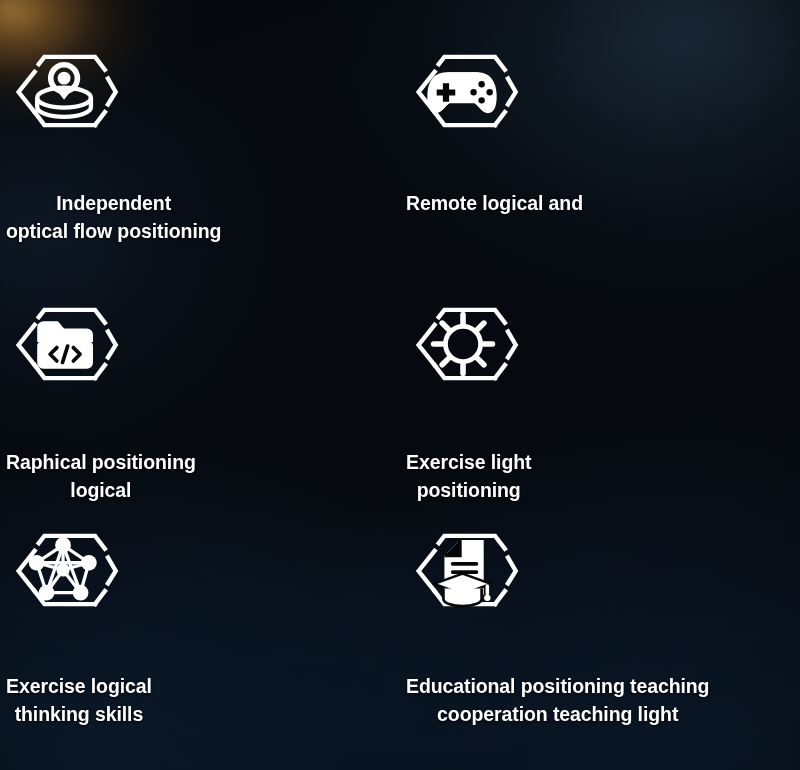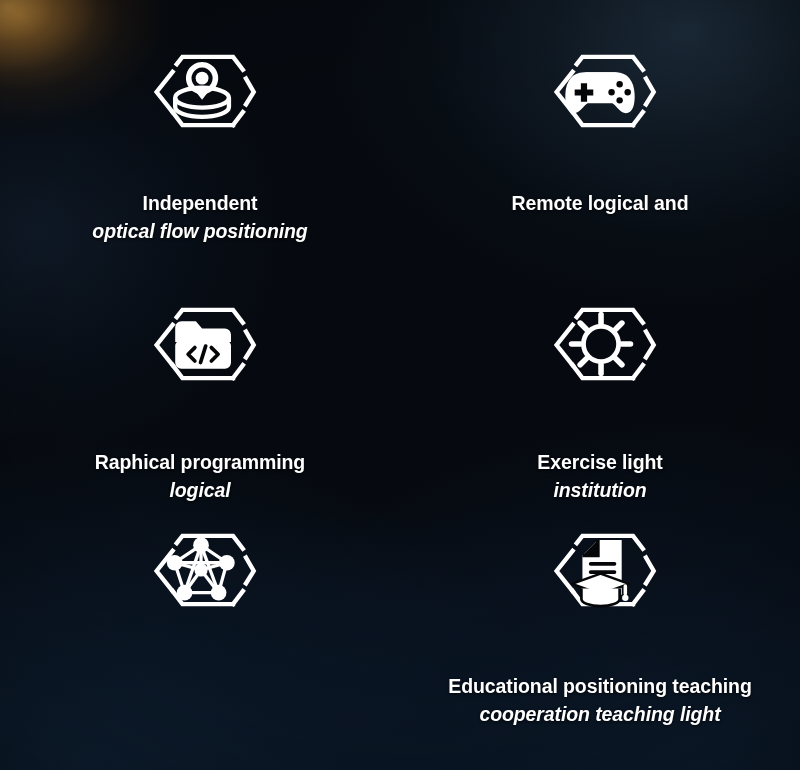--- a/index.html
+++ b/index.html
@@ -67,21 +67,21 @@
     grid-template-columns: 1fr 1fr;
     grid-template-rows: 253px 226px 226px;
     width: 800px;
     height: 770px;
     padding-top: 30px;
     box-sizing: border-box;
   }
   .cell {
     display: flex;
     flex-direction: column;
-    align-items: center;
+    align-items: flex-start;
     justify-content: flex-start;
   }
 
   .icon-frame {
     width: 124px;
     height: 124px;
     display: block;
   }
   .icon-frame svg { display: block; width: 100%; height: 100%; }
 
@@ -90,21 +90,21 @@
     text-align: center;
     color: #ffffff;
     font-size: 19.5px;
     font-weight: 700;
     line-height: 1.43;
     letter-spacing: -0.1px;
     text-shadow: 0 1px 3px rgba(0,0,0,0.8);
     white-space: pre-line;
     padding: 0 6px;
   }
-  .caption .l2 { display: block; font-style: italic; }
+  .caption .l2 { display: block; }
 
   
   .row2 .caption { margin-top: 14px; }
   .row3 .caption { margin-top: 12px; }
 </style>
 </head>
 <body>
 
 <div id="stage">
 
@@ -184,21 +184,21 @@
           <path fill="#ffffff" d="M36 43 a6 6 0 0 1 6 -6 h14 l6 7 h22 a6 6 0 0 1 6 6 v7 h-54 z"></path>
           <rect x="36" y="55" width="54" height="28" rx="6" fill="#ffffff"></rect>
           <g stroke="#050607" stroke-width="3.6" stroke-linecap="round" stroke-linejoin="round" fill="none">
             <path d="M55 62.5 L48.5 69 L55 75.5"></path>
             <path d="M71 62.5 L77.5 69 L71 75.5"></path>
             <path d="M65.5 61 L60.5 77"></path>
           </g>
         </svg>
       </div>
       <div class="caption">
-        <span>Raphical programming</span>
+        <span>Raphical positioning</span>
         <span class="l2">logical</span>
       </div>
     </div>
 
     <div class="cell row2">
       <div class="icon-frame">
         <svg viewBox="0 0 120 120" fill="none" xmlns="http://www.w3.org/2000/svg">
           <g stroke="#ffffff" stroke-width="4.2" stroke-linecap="square" fill="none">
             <path d="M33.5 40.5 L18 60 L33.5 79.5"></path>
             <path d="M33.5 79.5 L43 92 L92 92"></path>
@@ -214,21 +214,21 @@
             <path d="M81 59 h8.5"></path>
             <path d="M40.8 38.8 l6 6"></path>
             <path d="M75.2 73.2 l6 6"></path>
             <path d="M81.2 38.8 l-6 6"></path>
             <path d="M46.8 73.2 l-6 6"></path>
           </g>
         </svg>
       </div>
       <div class="caption">
         <span>Exercise light</span>
-        <span class="l2">institution</span>
+        <span class="l2">positioning</span>
       </div>
     </div>
 
     <div class="cell row3">
       <div class="icon-frame">
         <svg viewBox="0 0 120 120" fill="none" xmlns="http://www.w3.org/2000/svg">
           <g stroke="#ffffff" stroke-width="4.2" stroke-linecap="square" fill="none">
             <path d="M33.5 40.5 L18 60 L33.5 79.5"></path>
             <path d="M33.5 79.5 L43 92 L92 92"></path>
             <path d="M92 92 L101.5 79.5"></path>
@@ -249,20 +249,24 @@
           <g fill="#ffffff">
             <circle cx="61" cy="35" r="7.6"></circle>
             <circle cx="35.5" cy="52" r="7.6"></circle>
             <circle cx="86" cy="52" r="7.6"></circle>
             <circle cx="45" cy="81" r="7.6"></circle>
             <circle cx="78" cy="81" r="7.6"></circle>
             <circle cx="61" cy="59" r="6.4"></circle>
           </g>
         </svg>
       </div>
+      <div class="caption">
+        <span>Exercise logical</span>
+        <span class="l2">thinking skills</span>
+      </div>
     </div>
 
     <div class="cell row3">
       <div class="icon-frame">
         <svg viewBox="0 0 120 120" fill="none" xmlns="http://www.w3.org/2000/svg">
           <g stroke="#ffffff" stroke-width="4.2" stroke-linecap="square" fill="none">
             <path d="M33.5 40.5 L18 60 L33.5 79.5"></path>
             <path d="M33.5 79.5 L43 92 L92 92"></path>
             <path d="M92 92 L101.5 79.5"></path>
             <path d="M37.5 33 L43 26 L92 26 L101.5 38.5"></path>

